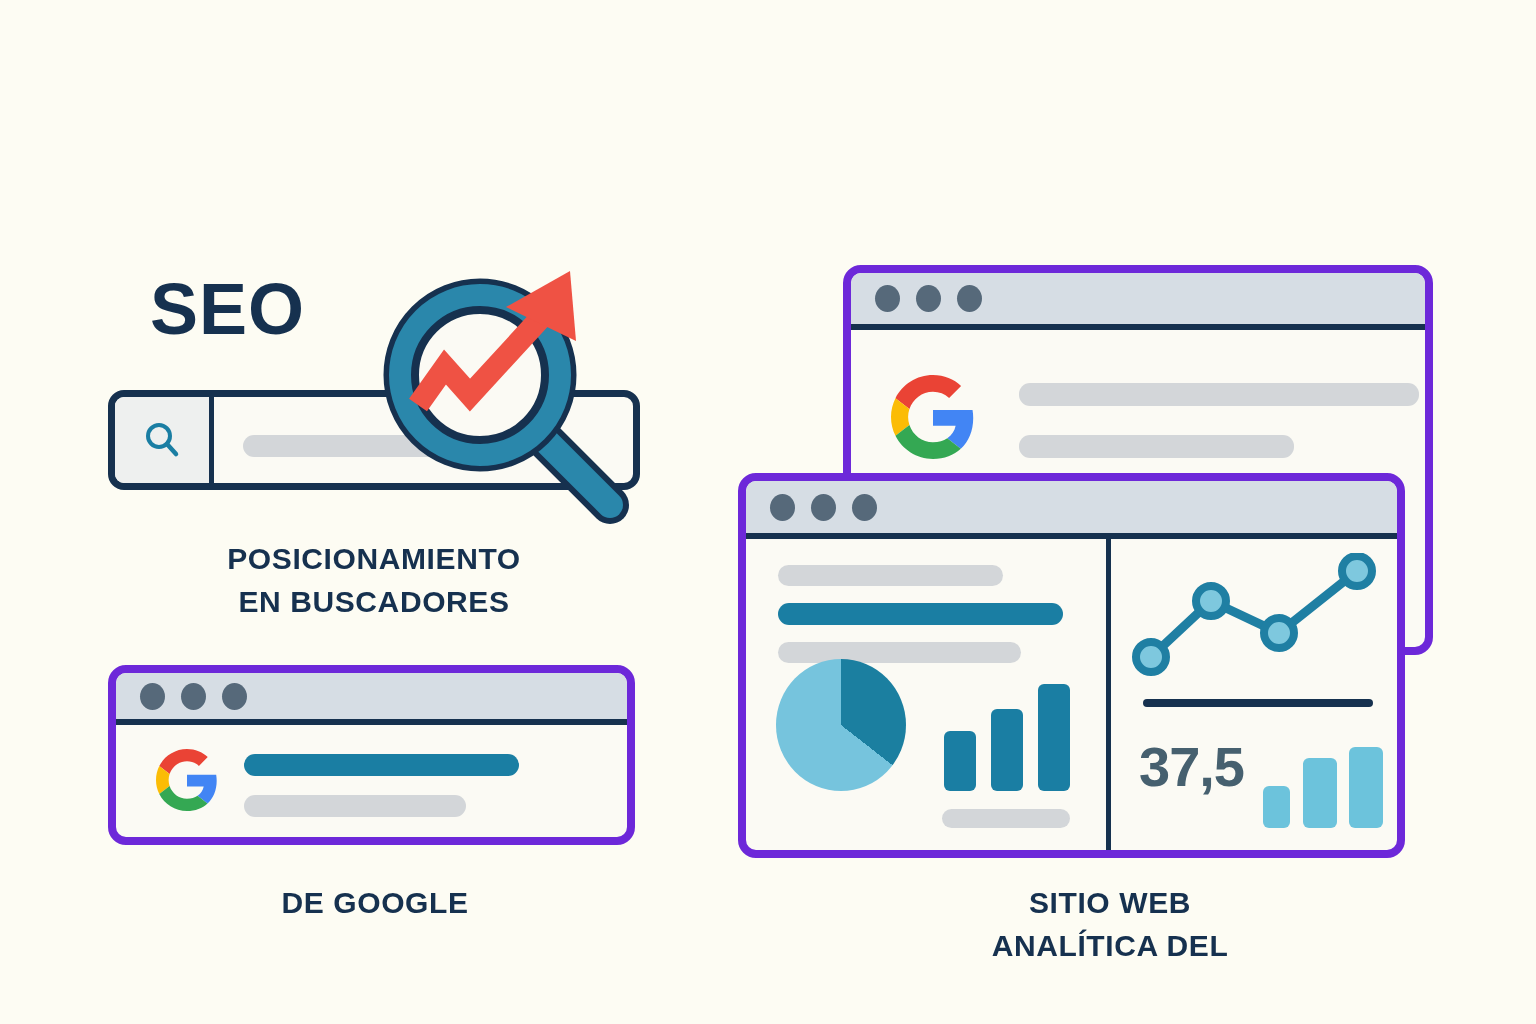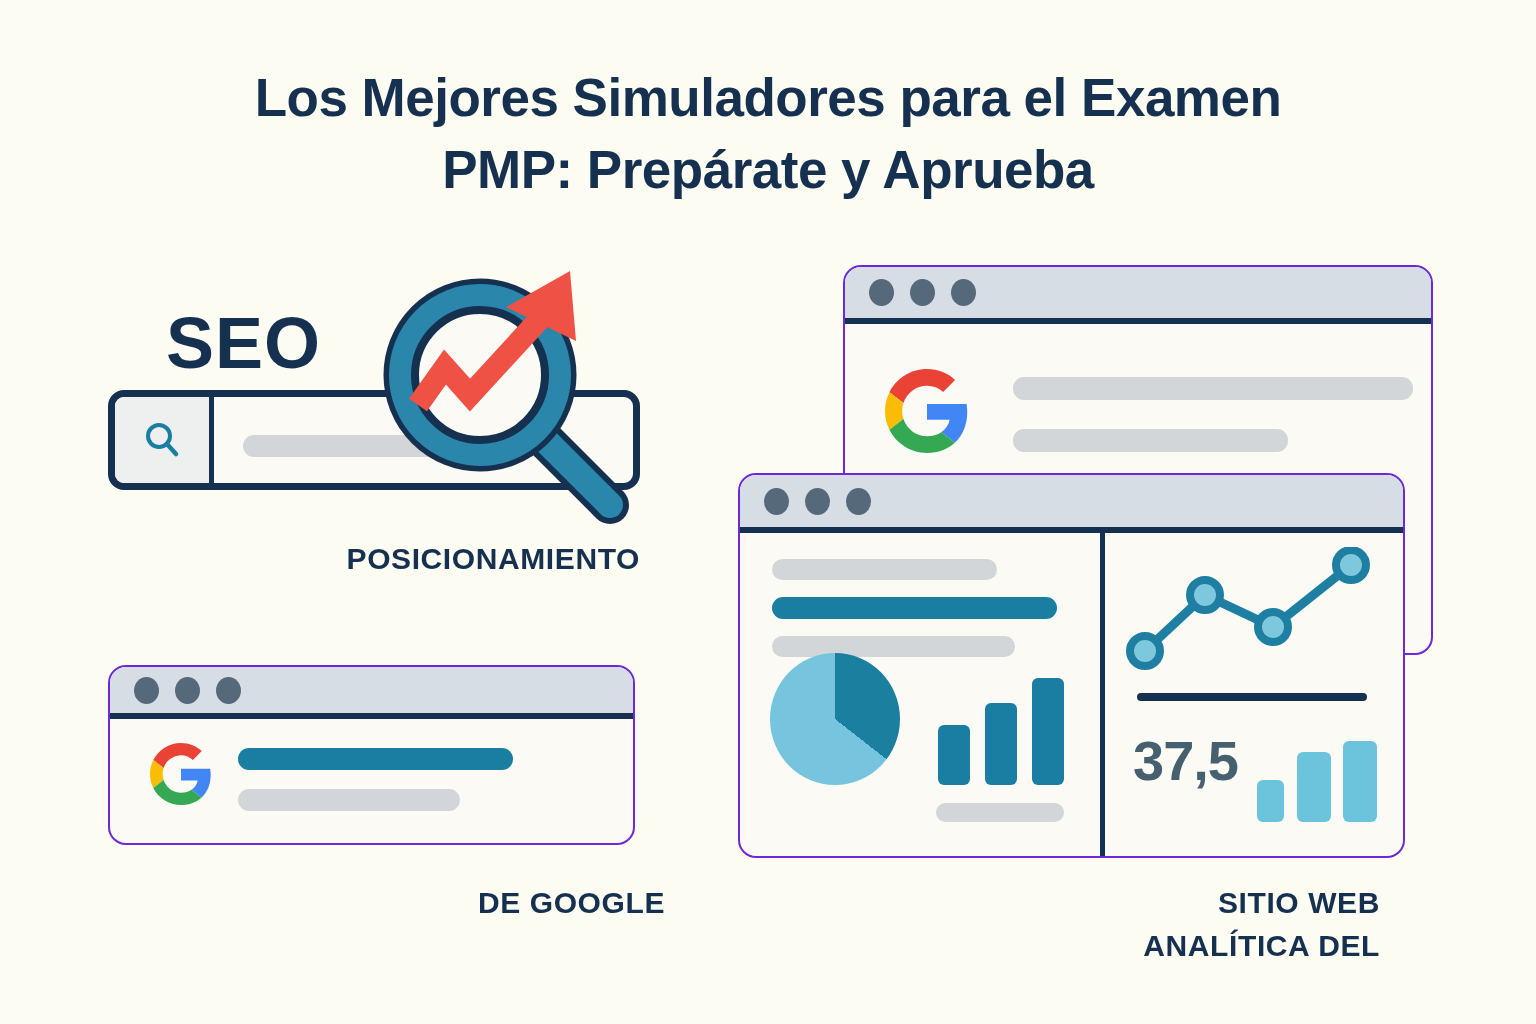--- a/index.html
+++ b/index.html
@@ -28,31 +28,30 @@
   
   .caption{
     position:absolute;
     text-align:center;
     color:#16314f;
     font-weight:bold;
     font-size:30px;
     line-height:1.42;
     letter-spacing:0.6px;
   }
-  .caption .ln{display:block;text-align:right;}
+  .caption .ln{display:block;}
 
   
   .seo-word{
     position:absolute;
-    left:166px;top:268px;
+    left:150px;top:268px;
     font-size:72px;
     font-weight:bold;
     color:#16314f;
     letter-spacing:1px;
-    margin-top:34px;
   }
 
   
   .searchbar{
     position:absolute;
     left:108px;top:390px;
     width:532px;height:100px;
     border:7px solid #16314f;
     border-radius:16px;
     background:#fbfaf4;
@@ -76,21 +75,21 @@
   
   .magnifier{
     position:absolute;
     left:360px;top:255px;
     width:290px;height:290px;
   }
 
   
   .win{
     position:absolute;
-    border:2px solid #6d28d9;
+    border:8px solid #6d28d9;
     border-radius:18px;
     background:#fbfaf4;
     box-sizing:border-box;
     overflow:hidden;
     text-decoration:underline;
   }
   .win .bar{
     height:100%;
     background:#d6dde4;
     border-bottom:6px solid #16314f;
@@ -163,24 +162,20 @@
 
   .hrule{
     position:absolute;height:8px;background:#16314f;border-radius:4px;
   }
 </style>
 </head>
 <body>
 
 <div class="stage">
 
-  <div class="title">
-    <span class="ln">Los Mejores Simuladores para el Examen</span>
-    <span class="ln">PMP: Prepárate y Aprueba</span>
-  </div>
 
   <div class="seo-word">SEO</div>
 
   <div class="searchbar">
     <div class="icon-cell">
       <svg width="44" height="44" viewBox="0 0 44 44">
         <circle cx="19" cy="18" r="11" fill="none" stroke="#1a7ea3" stroke-width="4"></circle>
         <line x1="27" y1="26" x2="36" y2="36" stroke="#1a7ea3" stroke-width="4.5" stroke-linecap="round"></line>
       </svg>
     </div>
@@ -201,20 +196,21 @@
 
       <g>
         <polyline points="58,150 85,112 110,140 200,42" fill="none" stroke="#ef5244" stroke-width="22" stroke-linejoin="miter" stroke-linecap="butt"></polyline>
         <polygon points="210,16 216,86 146,52" fill="#ef5244"></polygon>
       </g>
     </svg>
   </div>
 
   <div class="caption" style="left:108px;top:538px;width:532px;">
     <span class="ln">POSICIONAMIENTO</span>
+    <span class="ln">EN BUSCADORES</span>
   </div>
 
   <div class="win" id="google-card">
     <div class="barwrap">
       <div class="bar">
         <span class="dot"></span>
         <span class="dot"></span>
         <span class="dot"></span>
       </div>
     </div>

